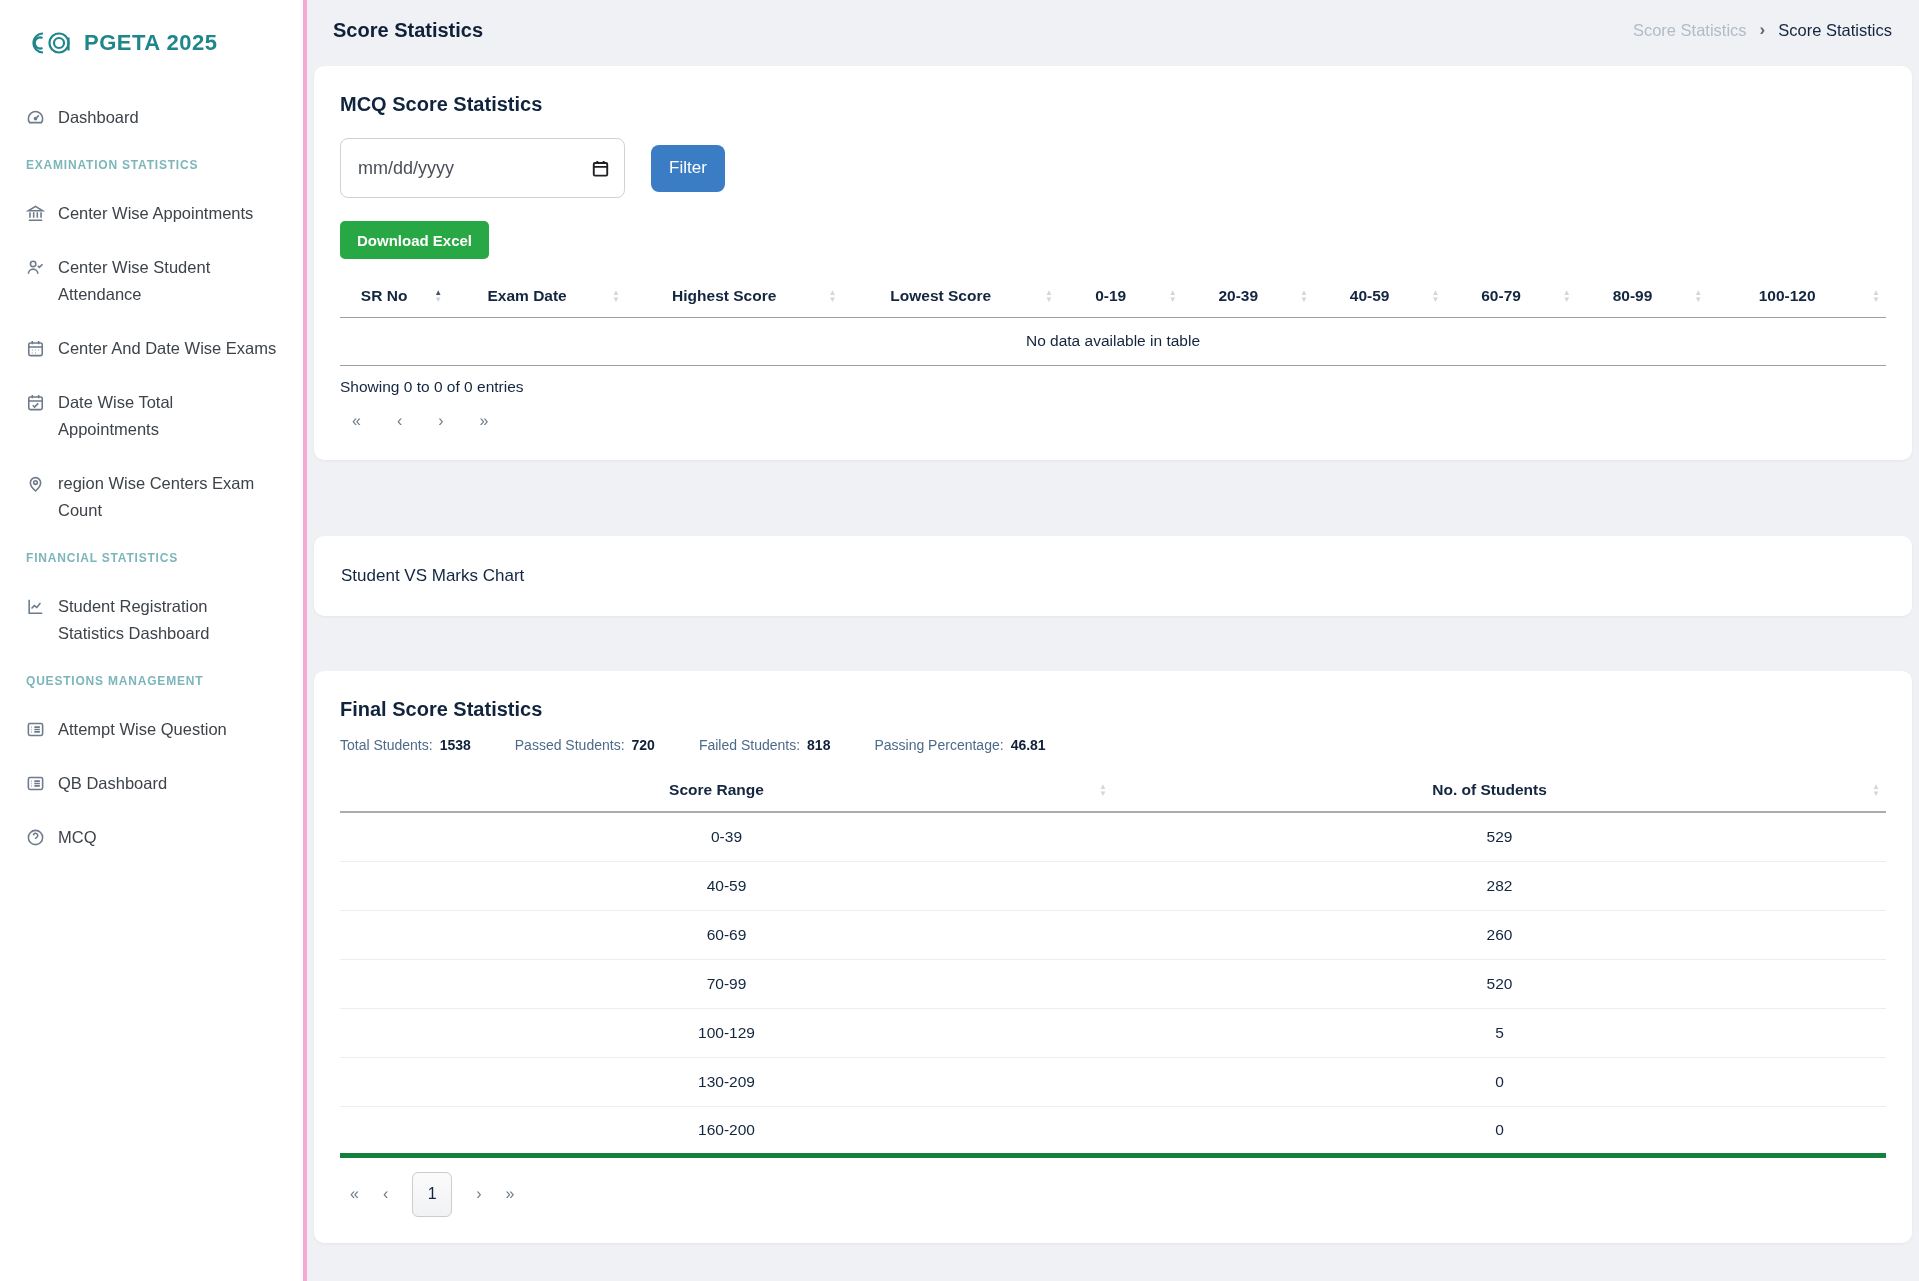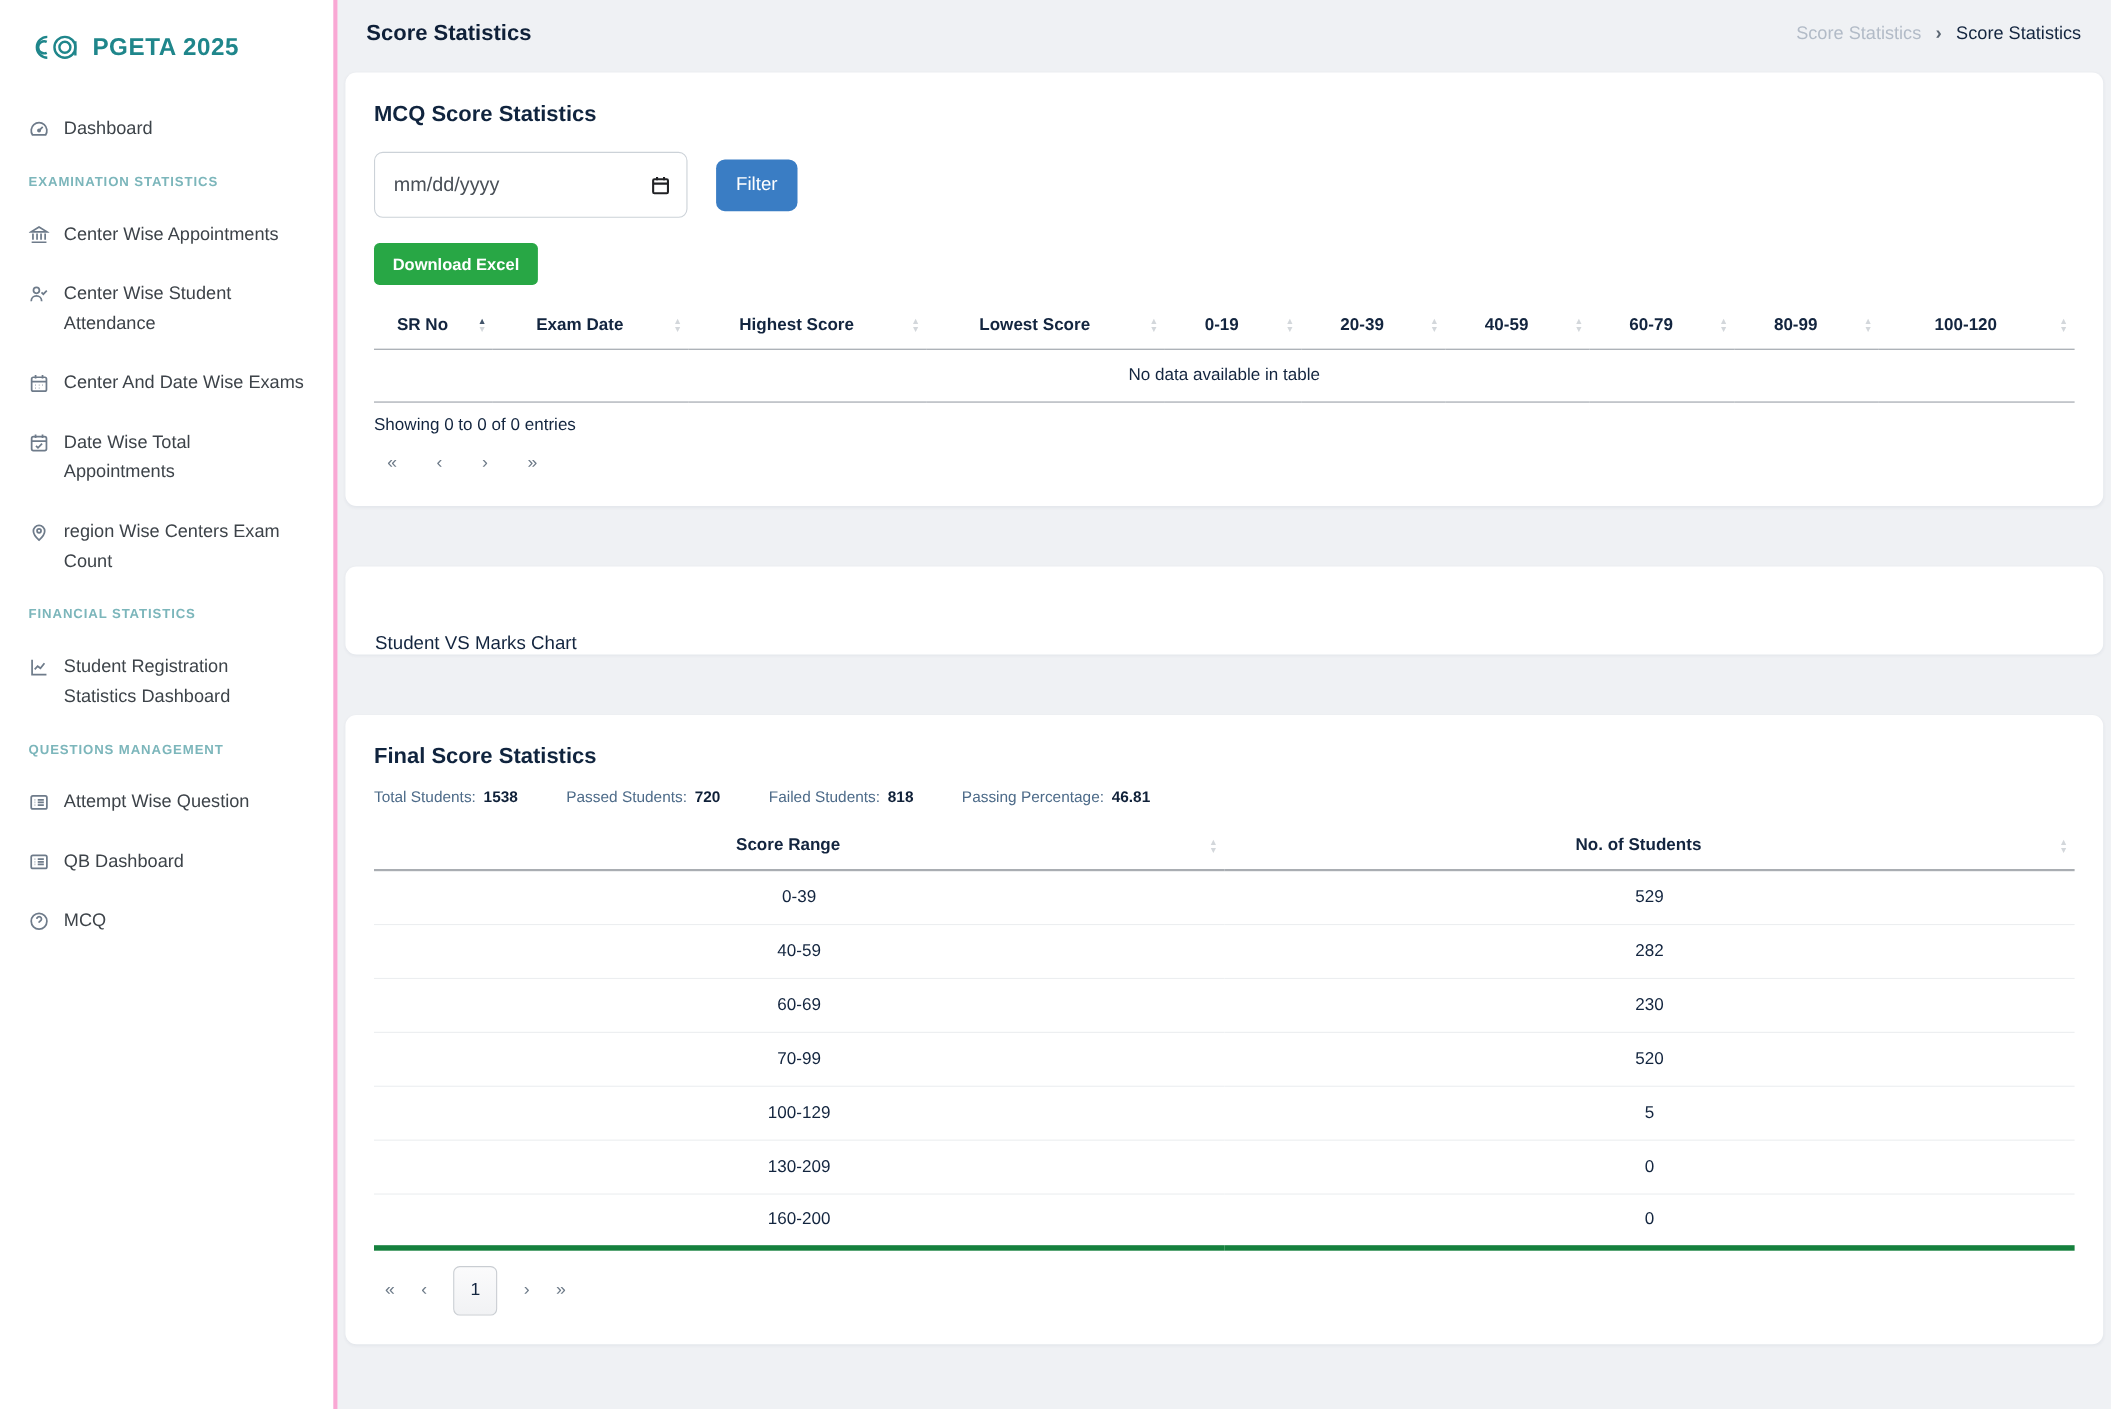--- a/index.html
+++ b/index.html
@@ -75,21 +75,21 @@
   .showing { margin-top:12px; font-size:15.5px; color:#13253f; }
   .pager { margin-top:16px; padding-left:12px; display:flex; align-items:center; gap:36px; color:#6e7b89; font-size:16px; }
   .pg { cursor:pointer; }
   .page-box {
     width:40px; height:45px; display:flex; align-items:center; justify-content:center;
     border:1px solid #c9cdd2; border-radius:6px; background:linear-gradient(#fbfbfc,#f1f2f4);
     color:#13253f; font-size:16px;
   }
 
   
-  .card-chart { margin-top:55px; height:80px; display:flex; align-items:flex-end; padding:0 27px; }
+  .card-chart { margin-top:76px; height:80px; display:flex; align-items:center; padding:0 27px; }
   .chart-title { font-size:17px; color:#13253f; }
 
   
   .card-final { margin-top:55px; padding:26px 26px 26px 26px; }
   .stats { display:flex; align-items:center; gap:44px; margin-top:16px; }
   .stat { font-size:14px; }
   .stat-label { color:#4d6b89; }
   .stat-value { color:#0f2038; font-weight:bold; margin-left:7px; }
   .final-table { margin-top:26px; }
   .final-table th { padding:13px 24px 13px 4px; font-size:16px; }
@@ -332,21 +332,21 @@
             <tr>
               <td>0-39</td>
               <td>529</td>
             </tr>
             <tr>
               <td>40-59</td>
               <td>282</td>
             </tr>
             <tr>
               <td>60-69</td>
-              <td>230</td>
+              <td>260</td>
             </tr>
             <tr>
               <td>70-99</td>
               <td>520</td>
             </tr>
             <tr>
               <td>100-129</td>
               <td>5</td>
             </tr>
             <tr>

